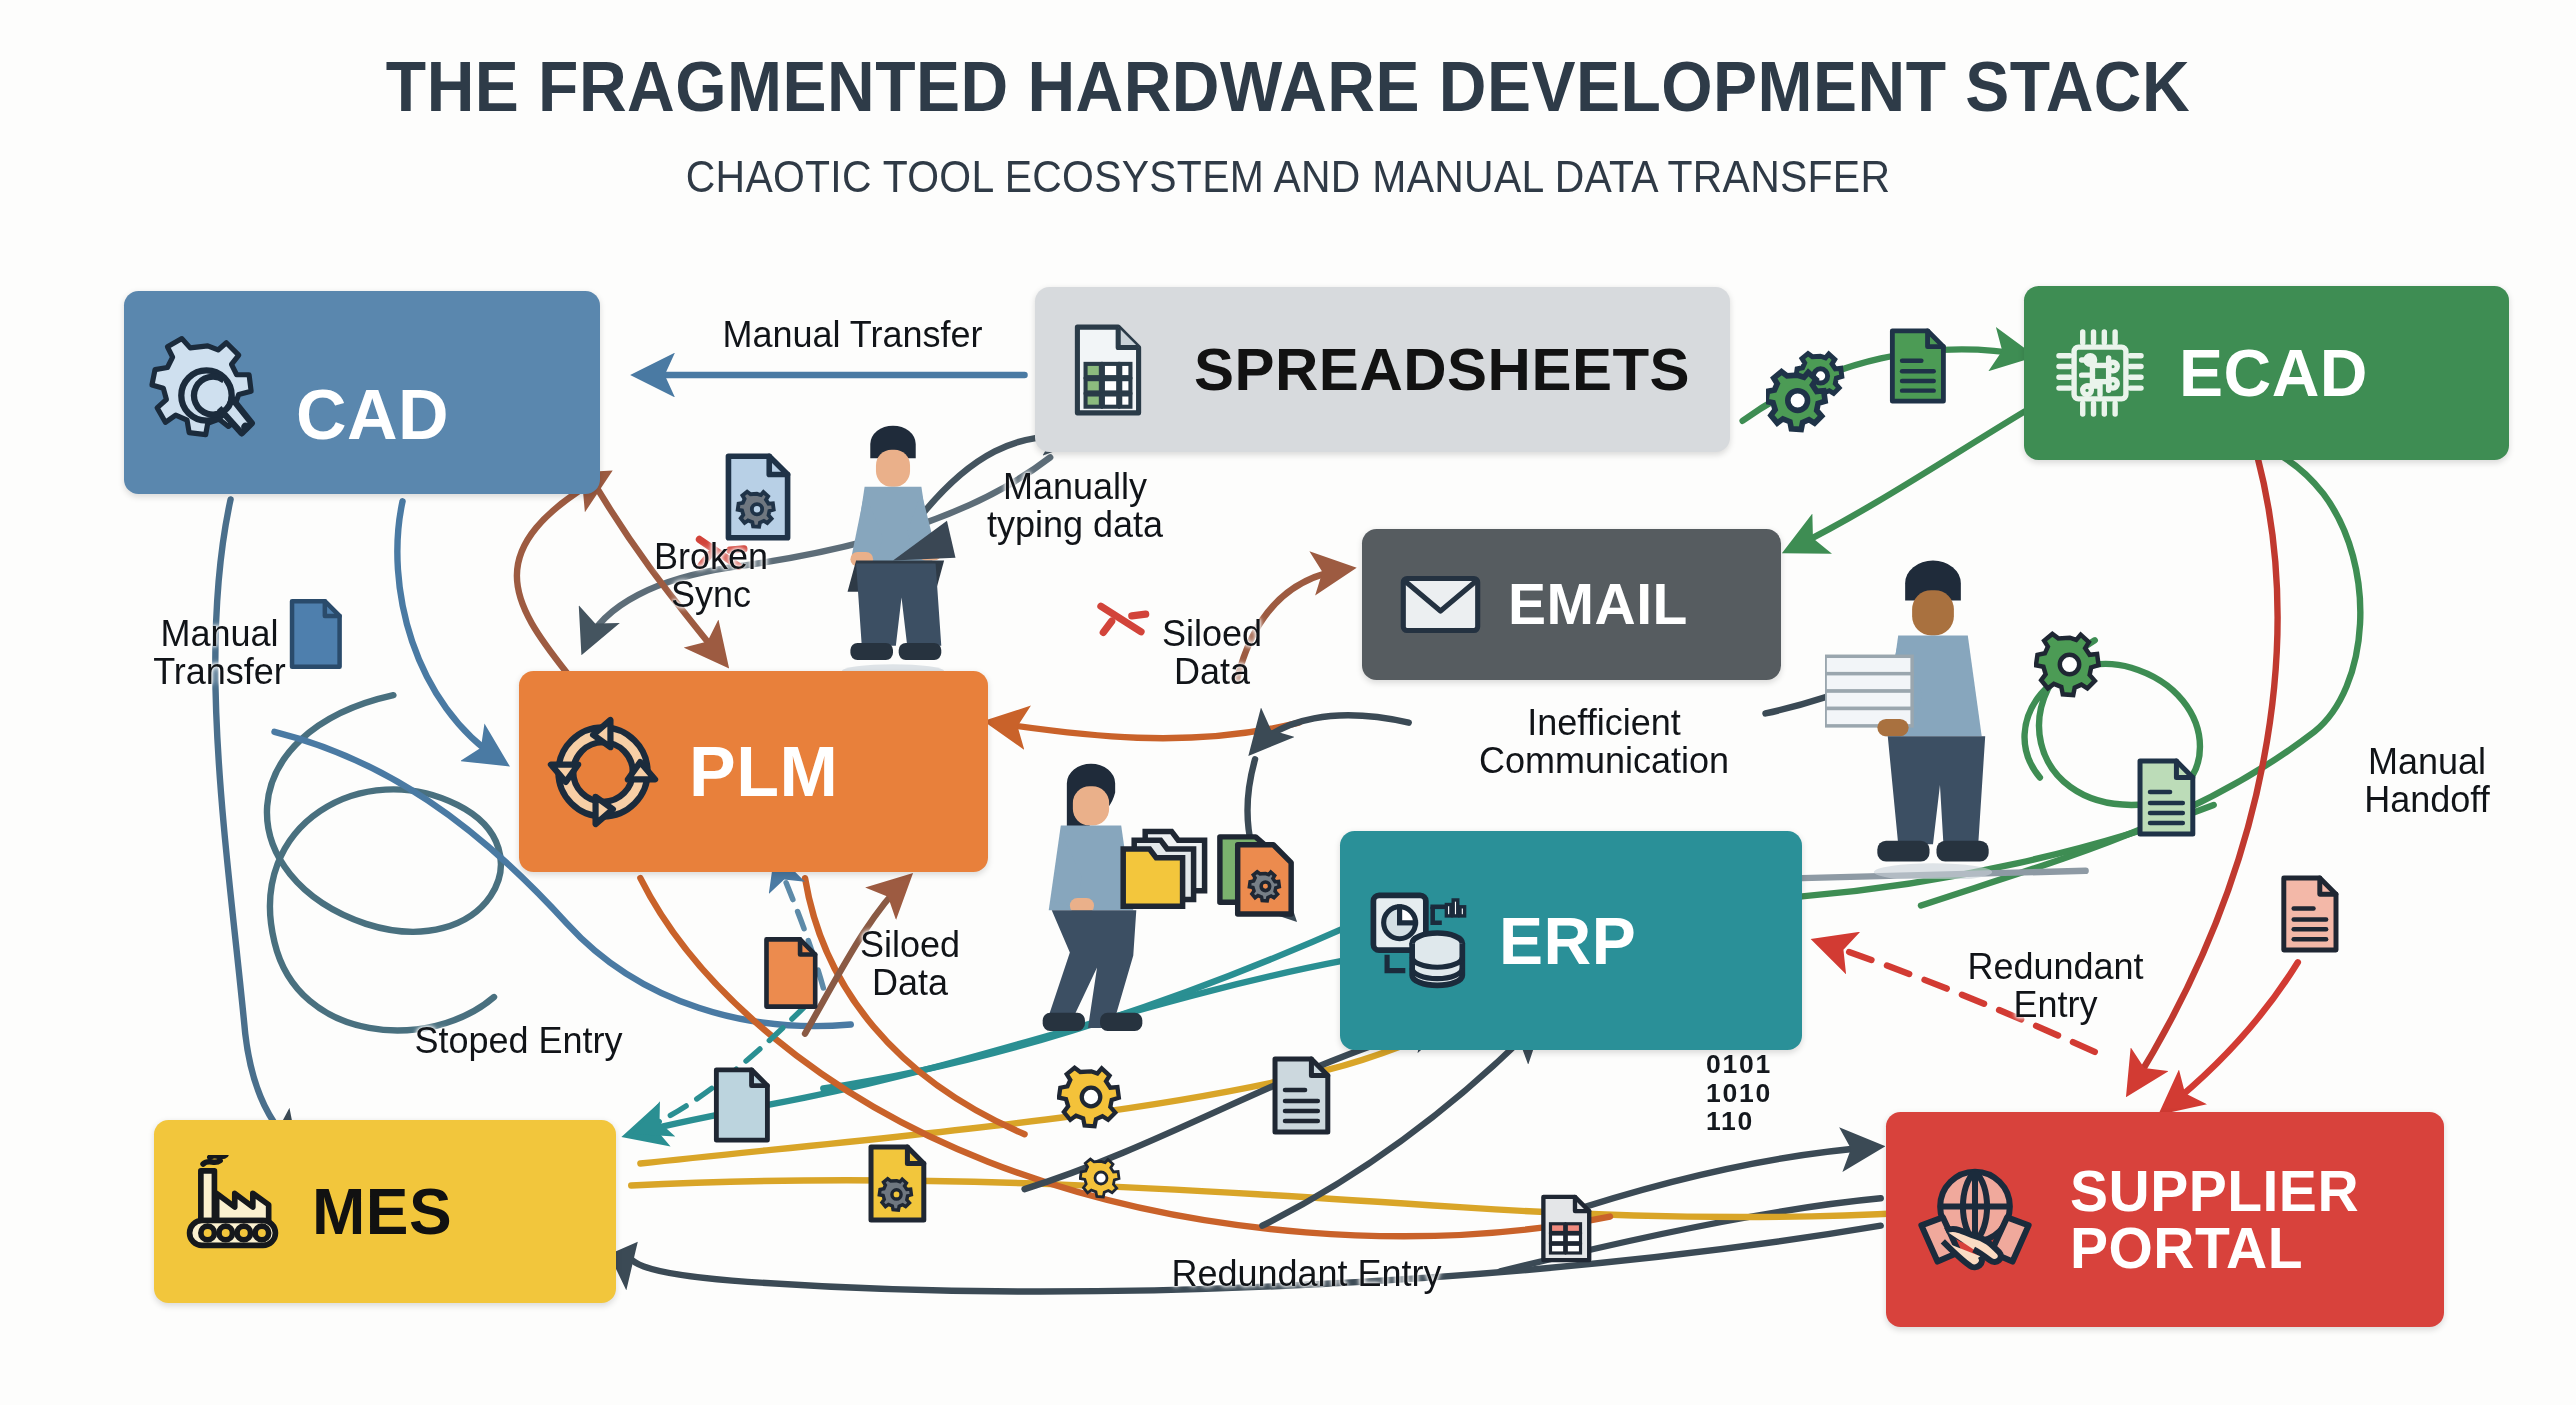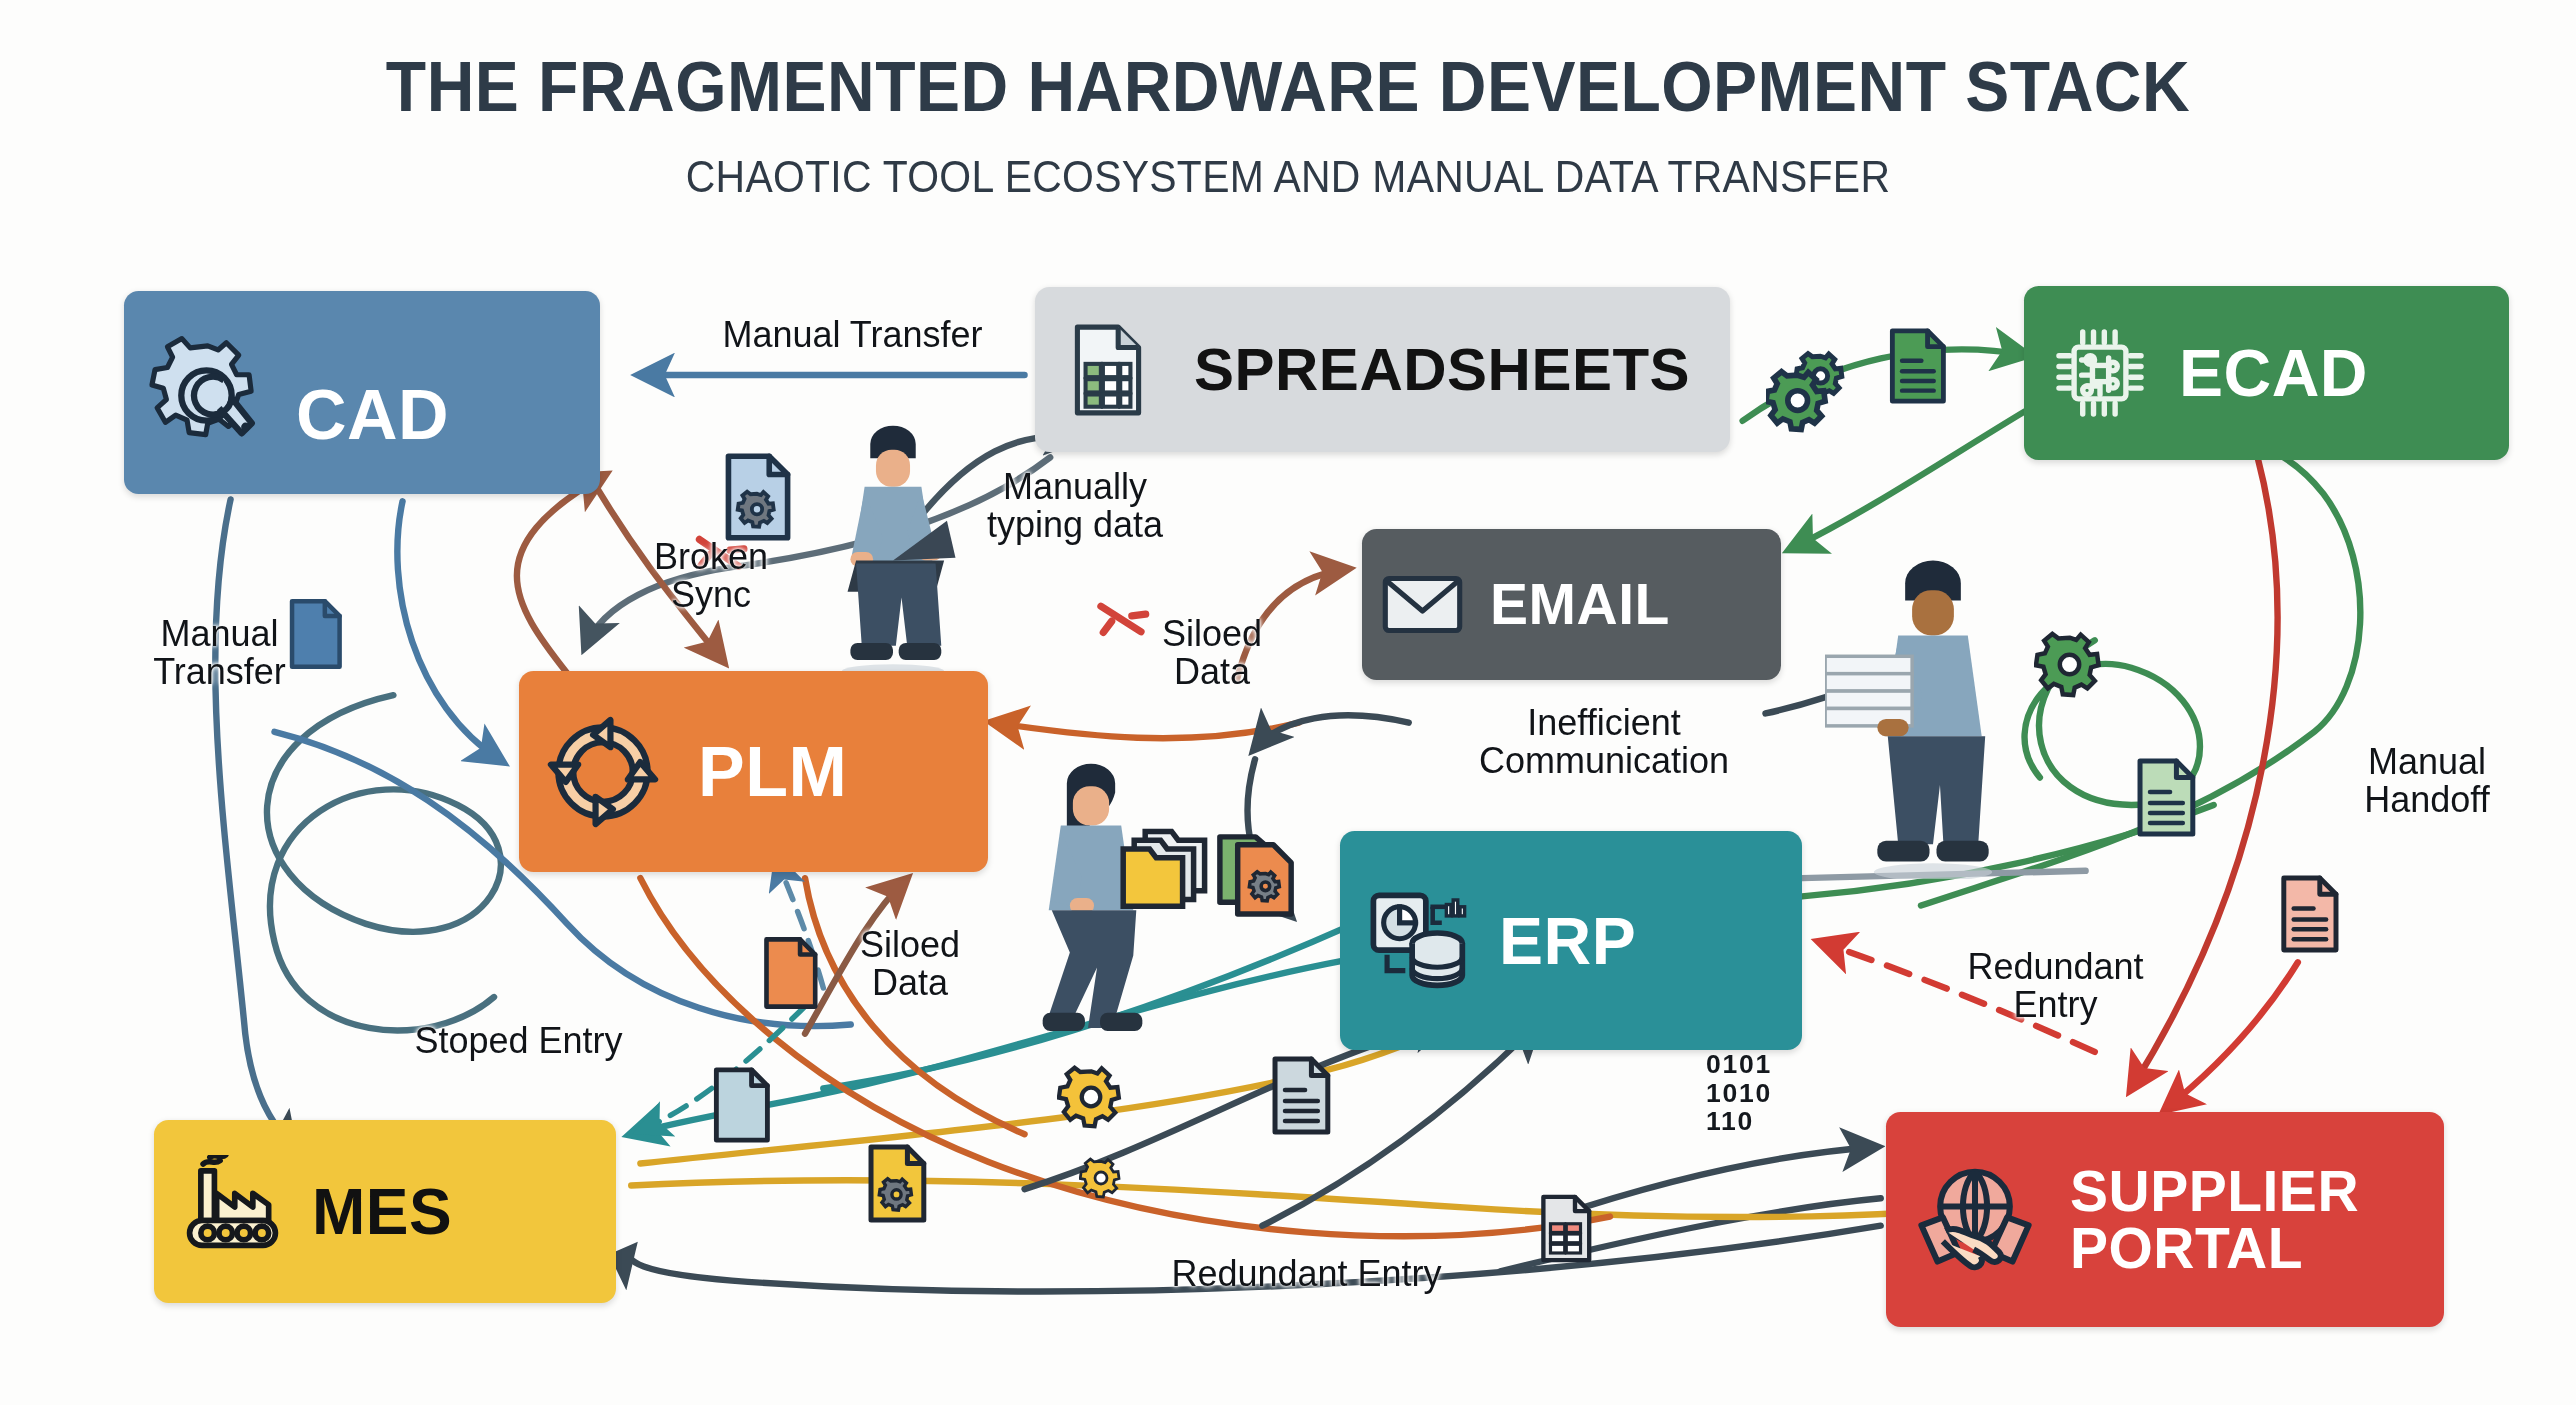--- a/index.html
+++ b/index.html
@@ -395,38 +395,38 @@
               <path d="M33,38 H41 M33,52 H43 M58,36 V44 M58,58 V66 M38,62 H50 V70"></path>
               <circle cx="41" cy="38" r="4"></circle>
               <circle cx="62" cy="44" r="4"></circle>
               <circle cx="62" cy="60" r="4"></circle>
               <circle cx="38" cy="66" r="4"></circle>
             </g>
           </svg>
         </span>
       <span class="nlabel" style="color:#ffffff;font-size:66px;">ECAD</span>
    </div>
-      <div class="node" style="left:519px;top:671px;width:469px;height:201px;background:#e8803b;padding:0 22px;gap:9px;">
+      <div class="node" style="left:519px;top:671px;width:469px;height:201px;background:#e8803b;padding:0 22px;">
       <span class="nicon" style="width:124px;height:124px;margin-right:24px;">
           <svg width="124" height="124" viewBox="0 0 100 100">
             <g fill="#f7cfa6" stroke="#1b2b3c" stroke-width="5" stroke-linejoin="round">
               <path d="M50,14 A36,36 0 0,1 86,50 L74,50 A24,24 0 0,0 50,26 Z"></path>
               <path d="M86,50 A36,36 0 0,1 50,86 L50,74 A24,24 0 0,0 74,50 Z"></path>
               <path d="M50,86 A36,36 0 0,1 14,50 L26,50 A24,24 0 0,0 50,74 Z"></path>
               <path d="M14,50 A36,36 0 0,1 50,14 L50,26 A24,24 0 0,0 26,50 Z"></path>
               <path d="M42,20 L56,8 L56,30 Z"></path>
               <path d="M80,42 L92,56 L70,56 Z"></path>
               <path d="M58,80 L44,92 L44,70 Z"></path>
               <path d="M20,58 L8,44 L30,44 Z"></path>
             </g>
           </svg>
         </span>
       <span class="nlabel" style="color:#ffffff;font-size:70px;">PLM</span>
    </div>
-      <div class="node" style="left:1362px;top:529px;width:419px;height:151px;background:#565c60;padding:0 14px;">
+      <div class="node" style="left:1362px;top:529px;width:419px;height:151px;background:#565c60;padding:0 32px;">
       <span class="nicon" style="width:93px;height:93px;margin-right:21px;">
           <svg width="93" height="93" viewBox="0 0 100 100">
             <rect x="10" y="22" width="80" height="56" rx="4" fill="#eceff1" stroke="#243241" stroke-width="5.5"></rect>
             <path d="M12,25 L50,57 L88,25" fill="none" stroke="#243241" stroke-width="5.5" stroke-linejoin="round"></path>
           </svg>
         </span>
       <span class="nlabel" style="color:#ffffff;font-size:57px;">EMAIL</span>
    </div>
       <div class="node" style="left:1340px;top:831px;width:462px;height:219px;background:#2a9098;padding:0 22px;">
       <span class="nicon" style="width:114px;height:114px;margin-right:23px;">

